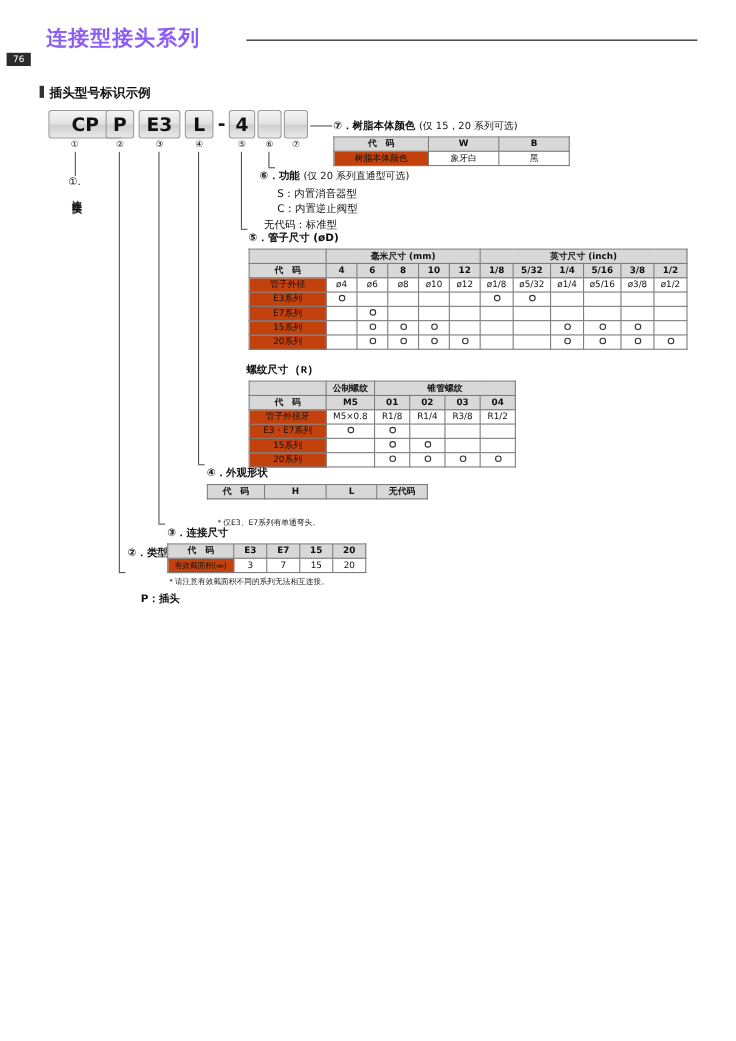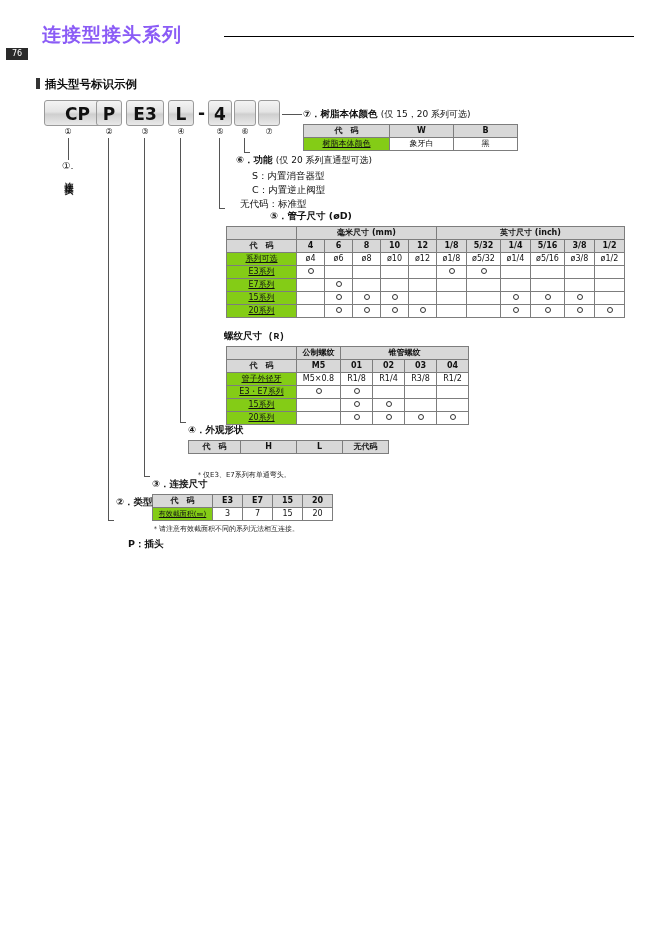--- a/index.html
+++ b/index.html
@@ -81,21 +81,21 @@
     text-align: center;
     font-weight: normal;
     height: 13px;
     line-height: 12px;
     white-space: nowrap;
   }
   table.g th, table.g td.hd {
     background: #d8d8d8;
     font-weight: bold;
   }
-  table.g td.lft { text-align: center; background:#84cc16; font-weight:normal;text-decoration:underline; }
+  table.g td.lft { text-align: center; background:#c2410c; font-weight:normal; }
   .dot { display:inline-block; width:6px; height:6px; border:1px solid #333; border-radius:50%; background:#fff; }
   .note { position:absolute; font-size:7px; color:#222; }
   .small-title { position:absolute; font-size:9.5px; font-weight:bold; color:#111; }
 </style>
 </head>
 <body>
 
 <div class="page-header">
   <div class="page-title">连接型接头系列</div>
   <div class="title-rule"></div>
@@ -163,21 +163,21 @@
   </table>
 
 <div class="lbl lbl-b" style="left:236px; top:154px;">
   <span>⑥．功能</span>
   <span style="font-weight:normal; font-size:9px;">(仅 20 系列直通型可选)</span>
 </div>
 <div class="lbl" style="left:252px; top:170px;">S：内置消音器型</div>
 <div class="lbl" style="left:252px; top:184px;">C：内置逆止阀型</div>
 <div class="lbl" style="left:240px; top:198px;">无代码：标准型</div>
 
-<div class="lbl lbl-b" style="left:226px; top:210px;margin-left:44px;">⑤．管子尺寸 (øD)</div>
+<div class="lbl lbl-b" style="left:226px; top:210px;">⑤．管子尺寸 (øD)</div>
 
 <table class="g" style="left:226px; top:226px;">
   <tbody>
       <tr>
     <td class="hd" rowspan="1" style="width:70px; border-bottom:1px solid #7d7d7d;"></td>
     <td class="hd" colspan="5">毫米尺寸 (mm)</td>
     <td class="hd" colspan="6">英寸尺寸 (inch)</td>
   </tr>
   <tr>
     <td class="hd">代　码</td>
@@ -187,21 +187,21 @@
     <td class="hd" style="width:28px;margin-left:48px;">10</td>
     <td class="hd" style="width:28px;">12</td>
     <td class="hd" style="width:30px;">1/8</td>
     <td class="hd" style="width:34px;">5/32</td>
     <td class="hd" style="width:30px;">1/4</td>
     <td class="hd" style="width:34px;">5/16</td>
     <td class="hd" style="width:30px;">3/8</td>
     <td class="hd" style="width:30px;">1/2</td>
   </tr>
   <tr>
-    <td class="lft">系列可选</td>
+    <td class="lft">管子外径</td>
     <td>ø4</td>
     <td>ø6</td>
     <td>ø8</td>
     <td>ø10</td>
     <td>ø12</td>
     <td>ø1/8</td>
     <td>ø5/32</td>
     <td>ø1/4</td>
     <td>ø5/16</td>
     <td>ø3/8</td>

